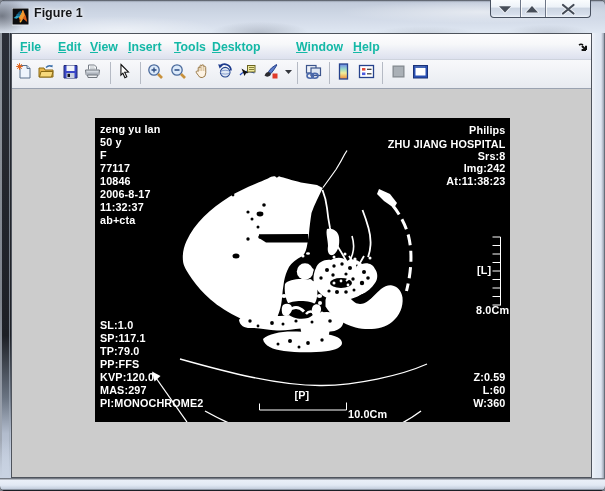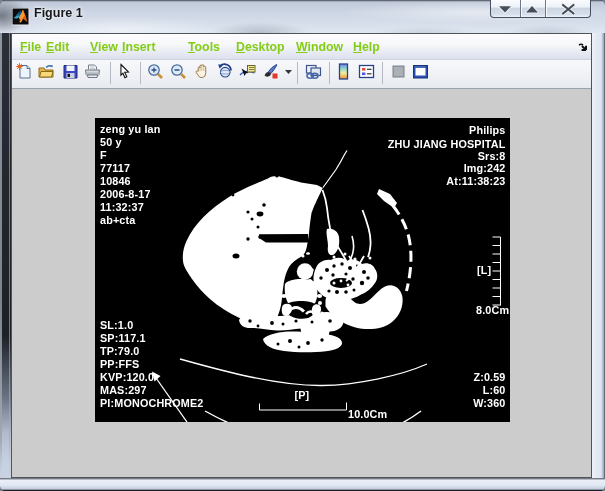--- a/index.html
+++ b/index.html
@@ -33,21 +33,21 @@
   
   #btns{left:490px;top:0px;width:101px;height:18px;border:1px solid #47505f;border-top:none;
      border-radius:0 0 4px 4px;overflow:hidden;box-sizing:border-box;
      background:linear-gradient(180deg,#fafcfe 0%,#edf2f8 40%,#ccd5e2 50%,#d7dfeb 85%,#eef3f9 100%);}
   .bsep{position:absolute;top:0;width:1px;height:17px;background:#6d7687;}
   .bsep2{position:absolute;top:0;width:1px;height:17px;background:rgba(255,255,255,.8);}
   
   #client{left:11px;top:33px;width:581px;height:445px;box-sizing:border-box;border:1px solid #4e535c;background:#cccccc;}
   #menubar{left:12px;top:34px;width:579px;height:25px;
     background:linear-gradient(180deg,#fdfdfe 0%,#f7f8fa 40%,#e7eaf3 75%,#dde1ee 100%);}
-  .mi{position:absolute;top:34px;height:25px;line-height:26px;font-size:12.3px;color:#84cc16;}
+  .mi{position:absolute;top:34px;height:25px;line-height:26px;font-size:12.3px;color:#14b8a6;}
   .mi u{text-decoration:underline;text-underline-offset:1px;}
   #toolbar{left:12px;top:59px;width:579px;height:28px;border-top:1px solid #ced3dd;border-bottom:1px solid #9aa2b0;box-sizing:content-box;
     background:linear-gradient(180deg,#f8f9fb 0%,#f0f2f6 50%,#e7eaf0 100%);}
   .tsep{position:absolute;top:62px;width:1px;height:22px;background:#b5bac4;}
   .ticon{position:absolute;top:63px;width:17px;height:17px;}
   
   #fig{left:95px;top:118px;width:415px;height:304px;}
 </style>
 </head>
 <body>
@@ -85,25 +85,25 @@
         <path d="M73 5 L83.5 13.5 M83.5 5 L73 13.5"></path>
       </g>
     <g stroke="#454c57" stroke-width="2.2" fill="none" stroke-linecap="round">
         <path d="M73 5 L83.5 13.5 M83.5 5 L73 13.5"></path>
       </g>
   </svg>
 
   <div class="abs" id="client"></div>
   <div class="abs" id="menubar"></div>
   <div class="mi abs" style="left:20px"><u>F</u>ile</div>
-  <div class="mi abs" style="left:46px"><u>E</u>dit</div>
+  <div class="mi abs" style="left:58px"><u>E</u>dit</div>
   <div class="mi abs" style="left:90px"><u>V</u>iew</div>
-  <div class="mi abs" style="left:122px"><u>I</u>nsert</div>
-  <div class="mi abs" style="left:188px"><u>T</u>ools</div>
-  <div class="mi abs" style="left:236px"><u>D</u>esktop</div>
+  <div class="mi abs" style="left:128px"><u>I</u>nsert</div>
+  <div class="mi abs" style="left:174px"><u>T</u>ools</div>
+  <div class="mi abs" style="left:212px"><u>D</u>esktop</div>
   <div class="mi abs" style="left:296px"><u>W</u>indow</div>
   <div class="mi abs" style="left:353px"><u>H</u>elp</div>
   <svg class="abs" style="left:578px;top:43px" width="10" height="9" viewBox="0 0 10 9">
     <path d="M1 2 Q3 0.5 5 2" fill="none" stroke="#111" stroke-width="1.6"></path>
     <path d="M4 3 L8 7 M8 7 L8 2.8 M8 7 L3.6 7" stroke="#111" stroke-width="2" fill="none"></path>
   </svg>
 
   <div class="abs" id="toolbar"></div>
 
   <div class="tsep" style="left:110px"></div>

